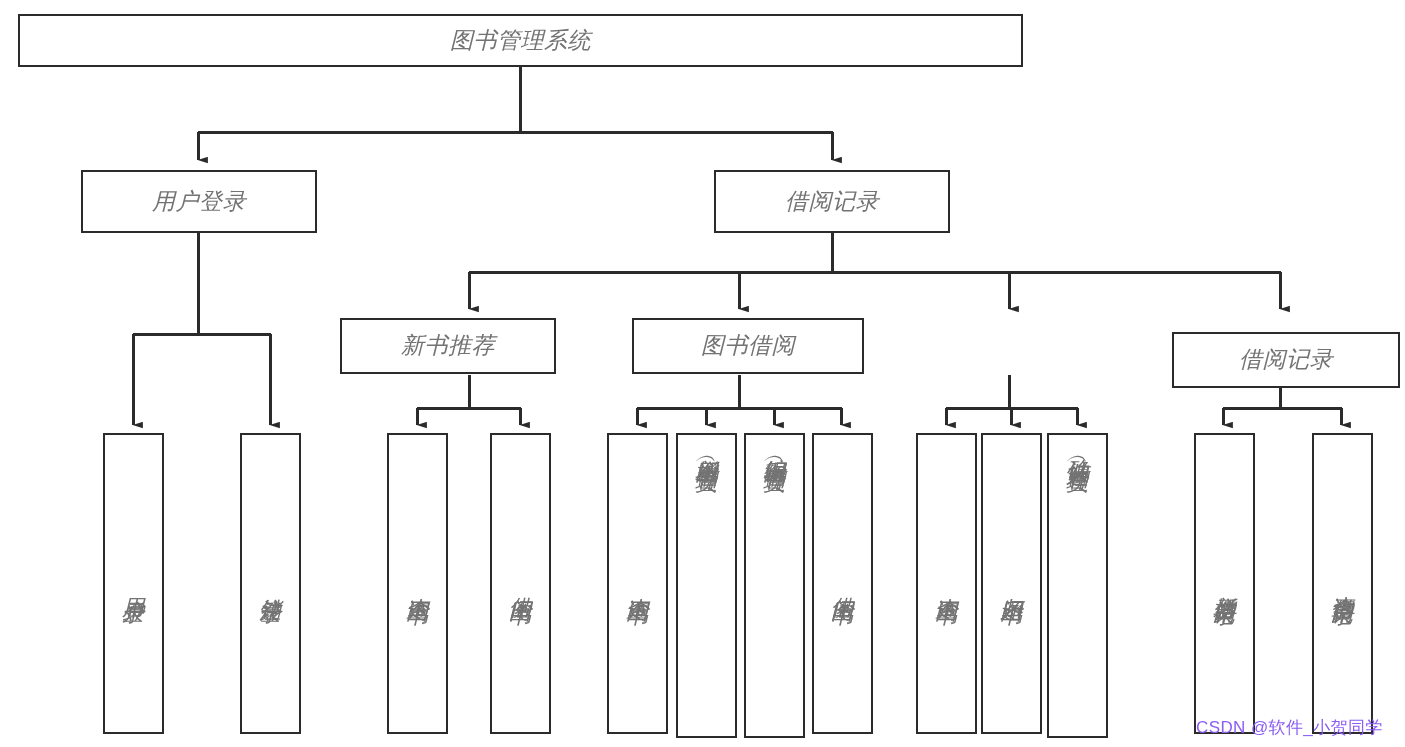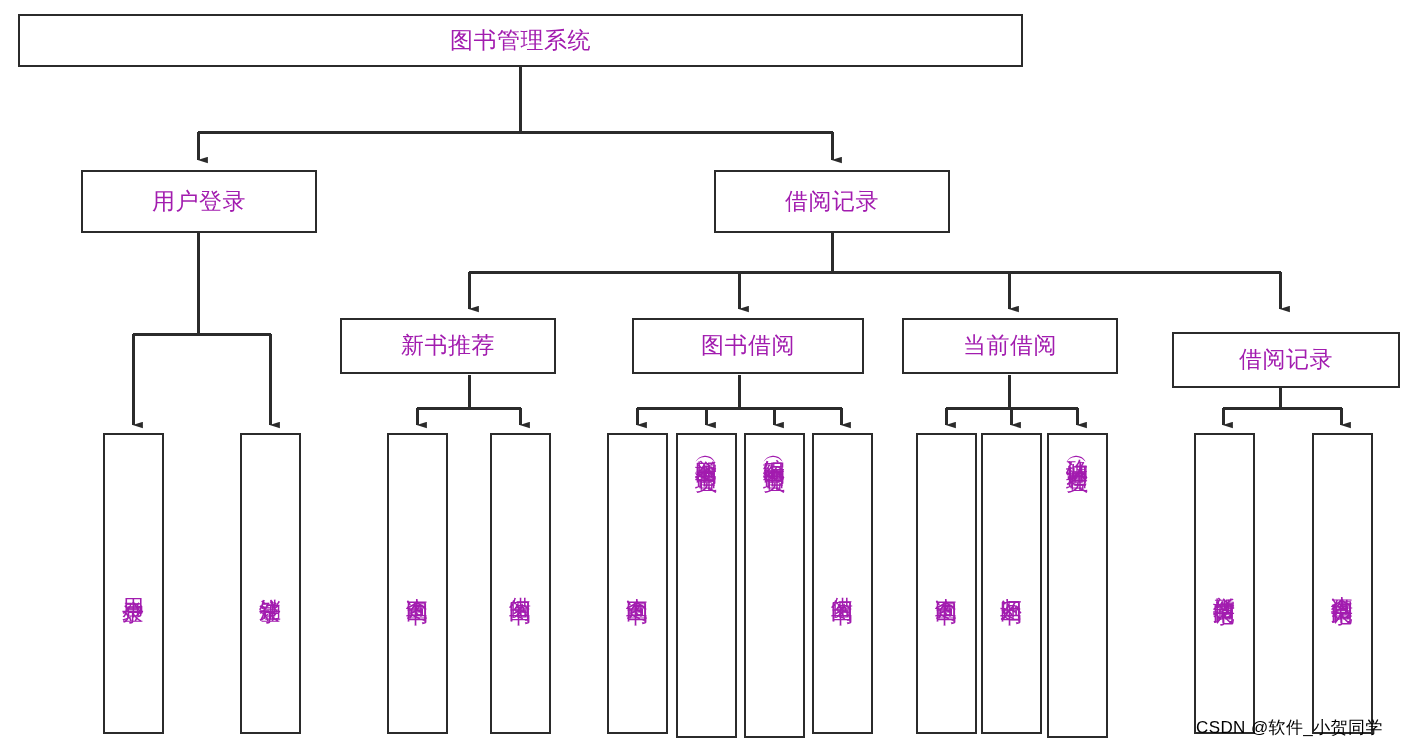--- a/index.html
+++ b/index.html
@@ -33,22 +33,23 @@
     background: #ffffff;
     display: flex;
     align-items: center;
     justify-content: center;
     color: #1c1c1c;
   }
   .node-label {
     display: block;
     line-height: 1.18;
     letter-spacing: 0.5px;
-    color: #a21caf;
+    color: #737373;
     white-space: nowrap;
+    font-style: italic;
   }
   
   .node.horiz .node-label {
     font-size: 23px;
     text-align: center;
   }
   #node-root .node-label {
     font-size: 23px;
   }
   
@@ -66,21 +67,21 @@
   }
   .node.vert.centered {
     align-items: center;
     padding-top: 0;
   }
   #watermark {
     position: absolute;
     left: 1196px;
     top: 716px;
     font-size: 17px;
-    color: #000000;
+    color: #8b5cf6;
     white-space: nowrap;
     letter-spacing: 0.4px;
     font-family: "Liberation Sans", "DejaVu Sans", sans-serif;
   }
 </style>
 </head>
 <body>
 
 <div id="diagram-root">
 
@@ -149,23 +150,20 @@
   </div>
 
   <div class="node horiz" style="left:340px; top:318px; width:216px; height:56px;">
     <span class="node-label">新书推荐</span>
   </div>
 
   <div class="node horiz" style="left:632px; top:318px; width:232px; height:56px;">
     <span class="node-label">图书借阅</span>
   </div>
 
-  <div class="node horiz" style="left:902px; top:318px; width:216px; height:56px;">
-    <span class="node-label">当前借阅</span>
-  </div>
 
   <div class="node horiz" style="left:1172px; top:332px; width:228px; height:56px;">
     <span class="node-label">借阅记录</span>
   </div>
 
   <div class="node vert centered" style="left:103px; top:433px; width:61px; height:301px;">
     <span class="node-label">用户登录</span>
   </div>
 
   <div class="node vert centered" style="left:240px; top:433px; width:61px; height:301px;">

